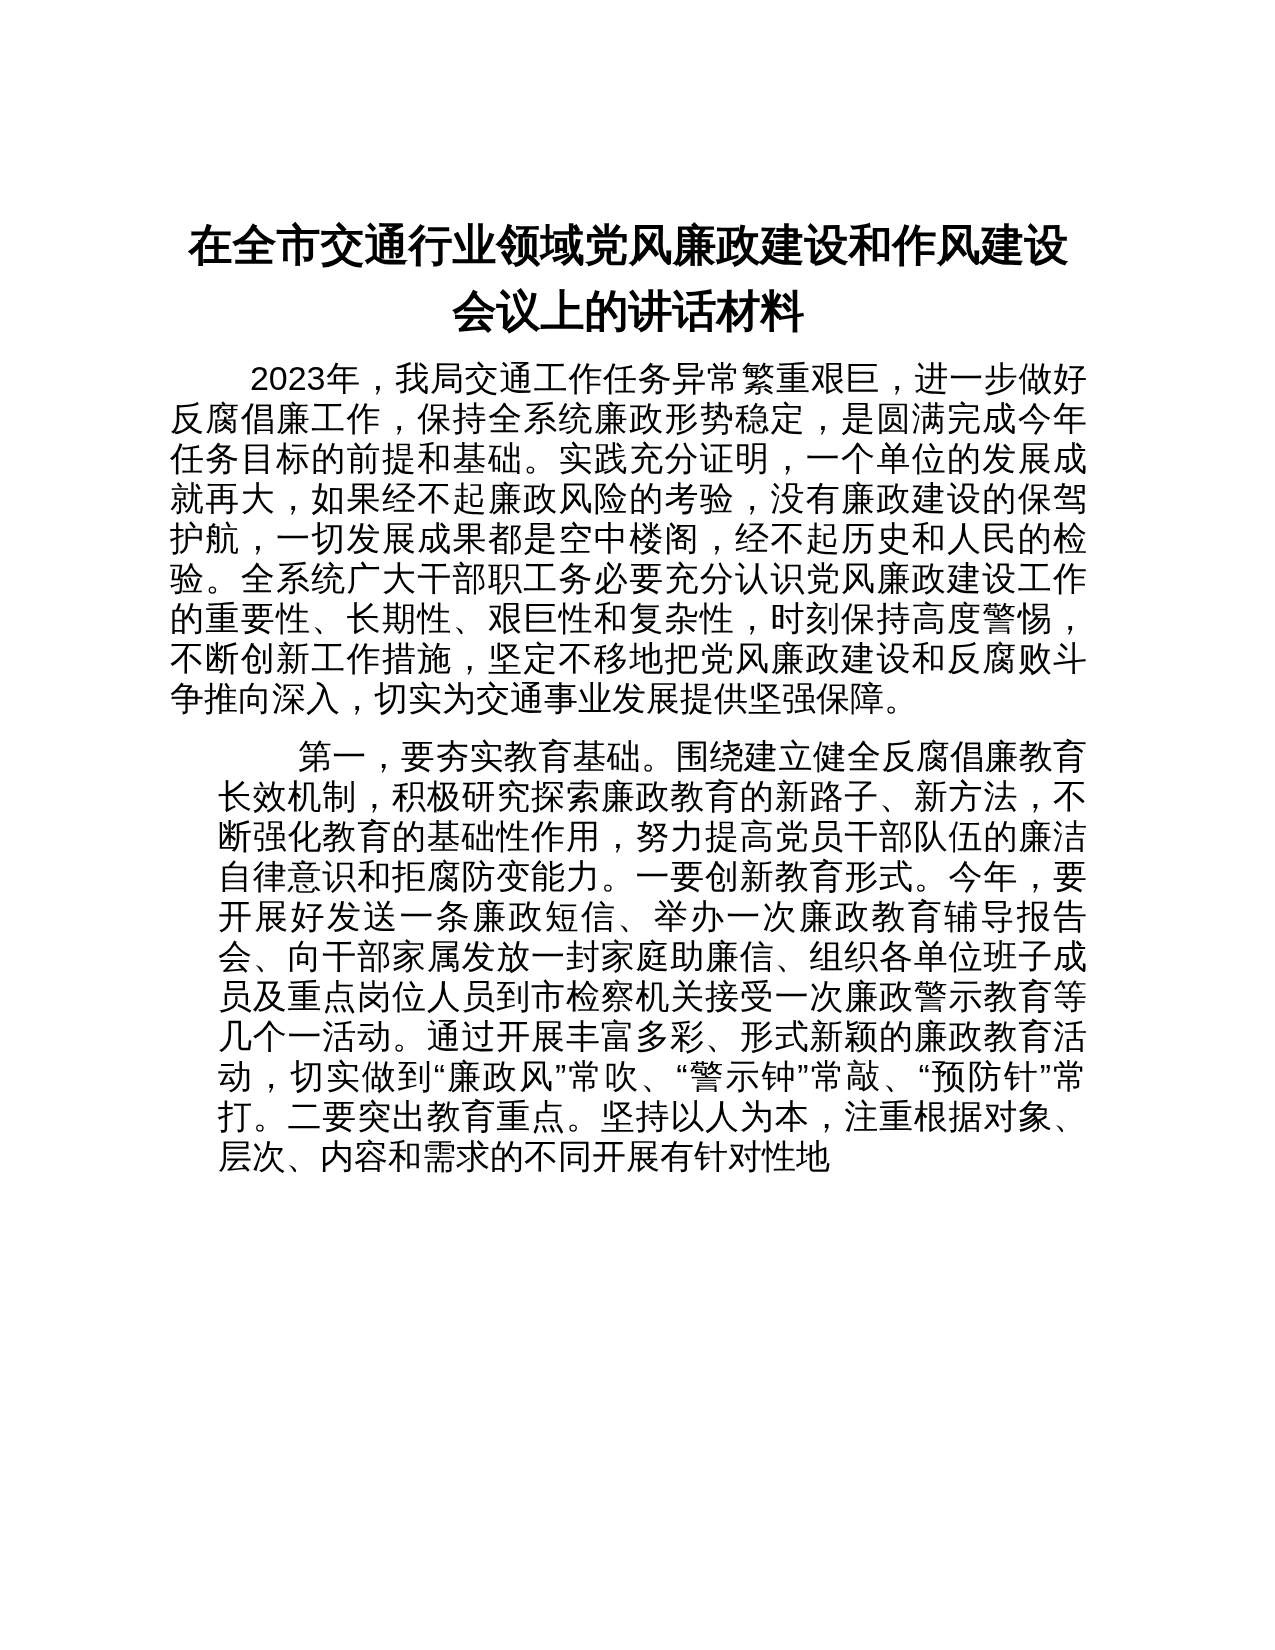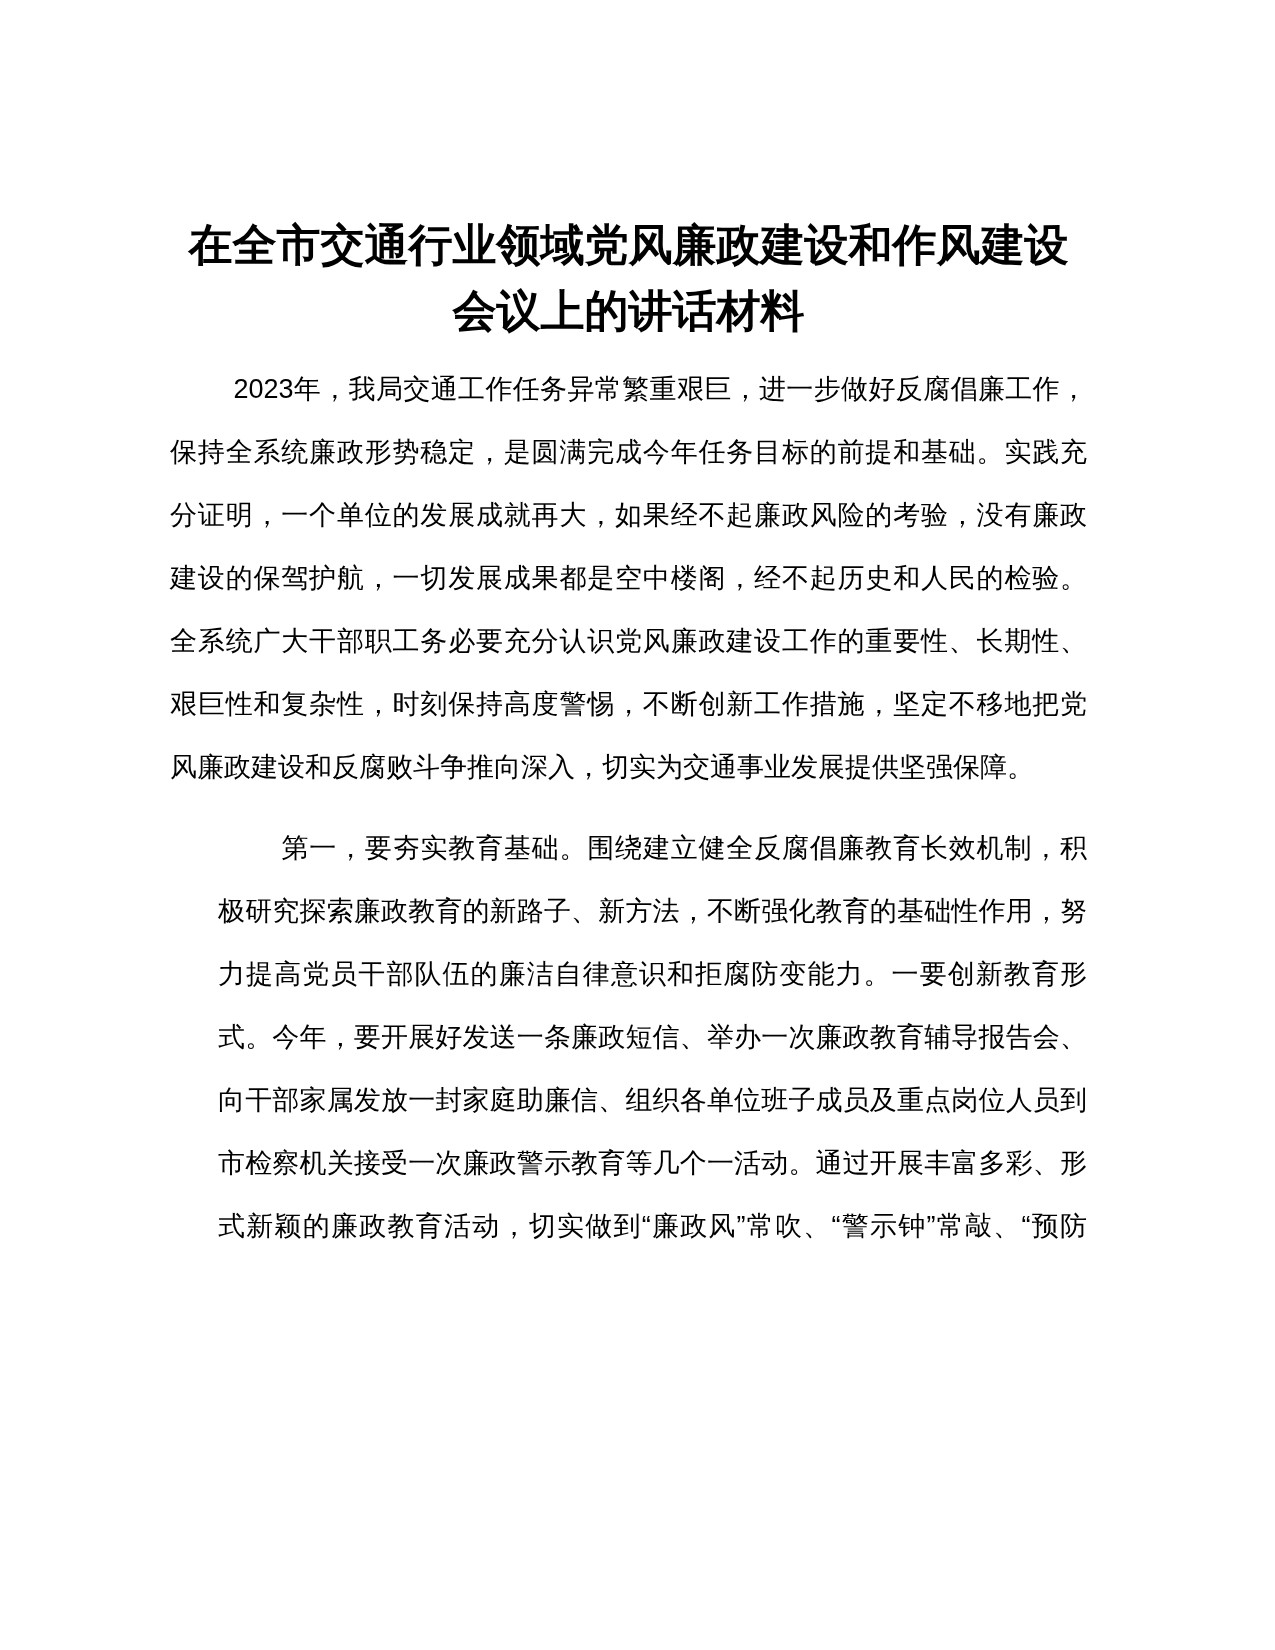--- a/index.html
+++ b/index.html
@@ -21,22 +21,22 @@
   .doc-title {
     margin: 0 0 14px 0;
     font-size: 44px;
     line-height: 66px;
     font-weight: 700;
     text-align: center;
     letter-spacing: 0;
   }
   .doc-para {
     margin: 0;
-    font-size: 27px;
-    line-height: 63px;
+    font-size: 34px;
+    line-height: 40px;
     text-align: justify;
     text-justify: inter-ideograph;
     text-indent: 2.35em;
     word-break: normal;
     overflow-wrap: break-word;
   }
   .doc-para + .doc-para {
     margin-top: 18px;
     margin-left: 48px;
   }

